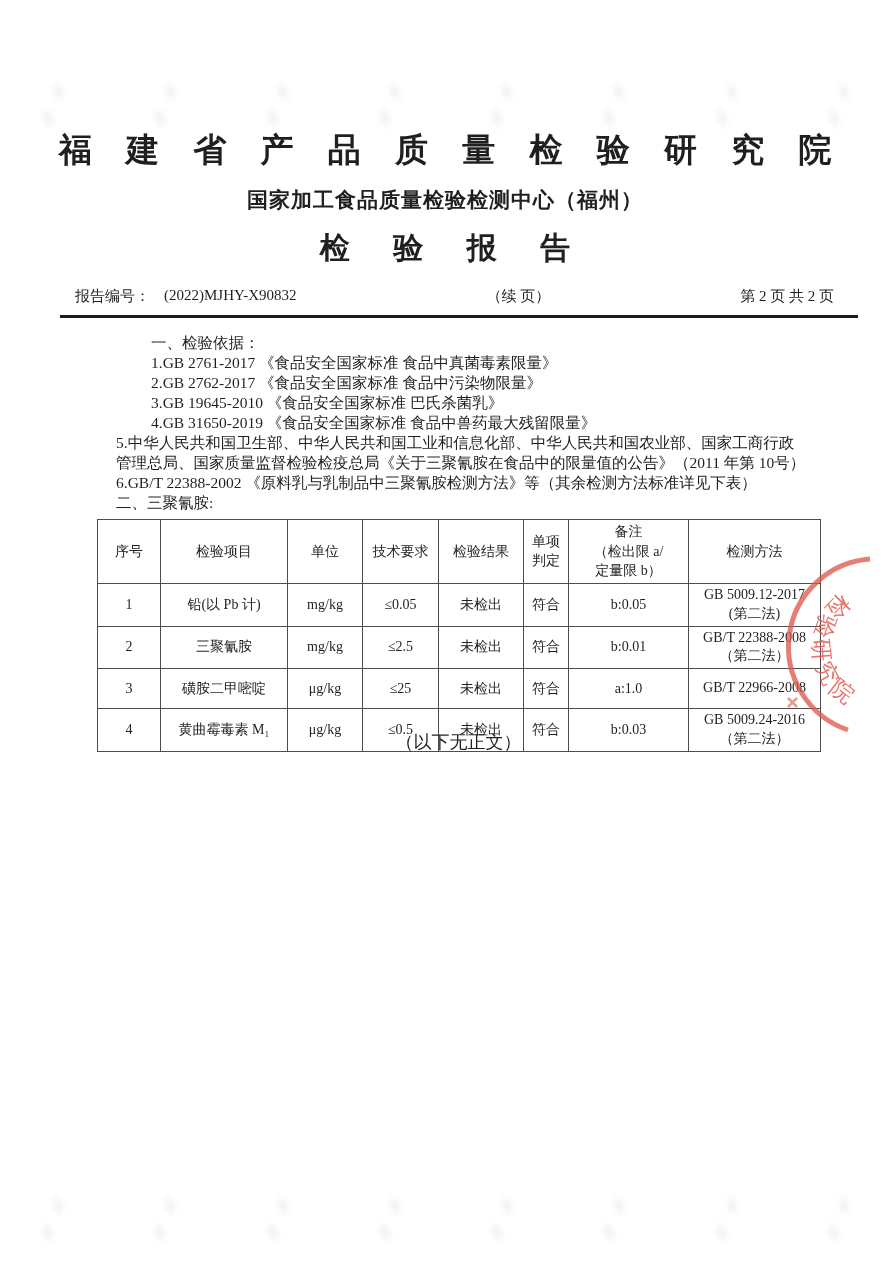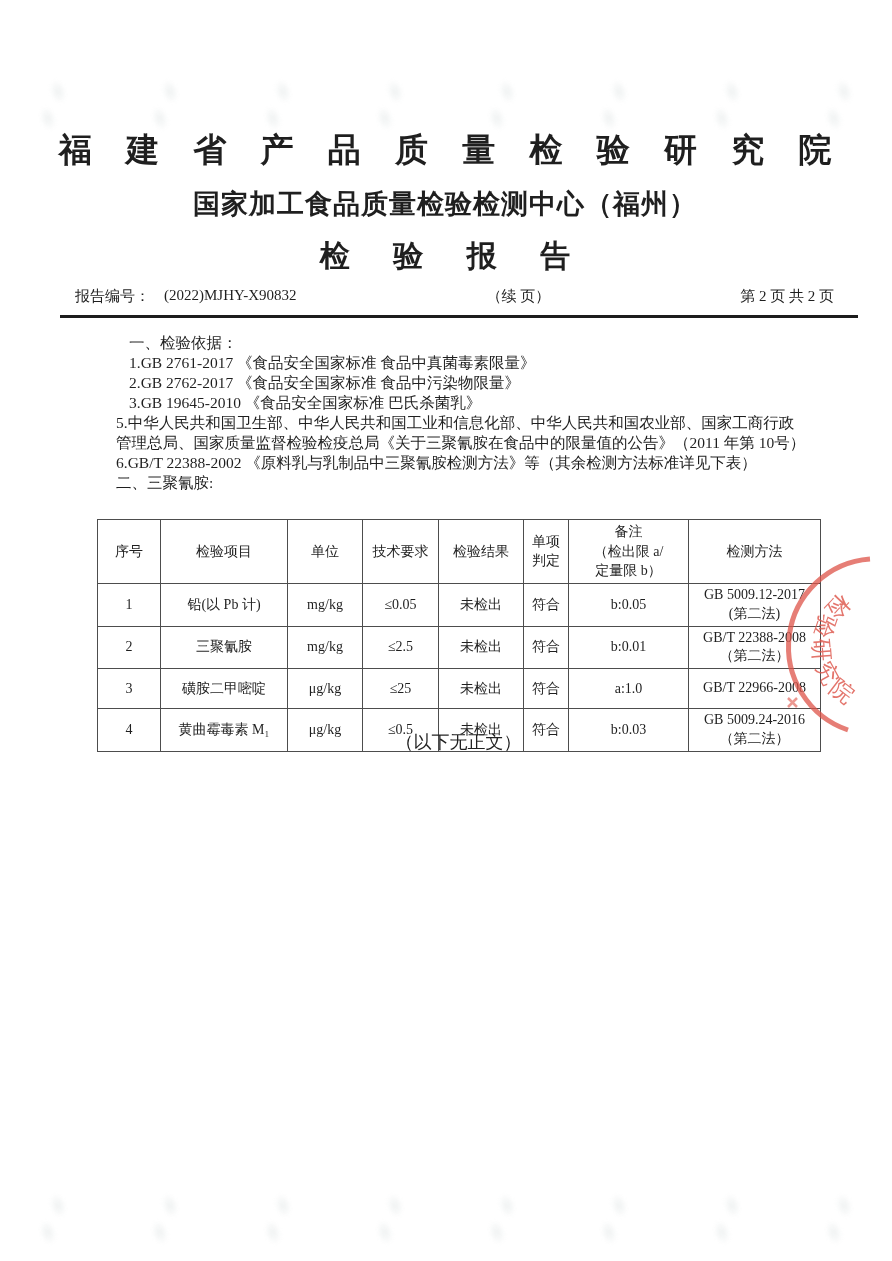--- a/index.html
+++ b/index.html
@@ -14,29 +14,29 @@
   .wm-row.bottom{top:1188px;}
   .wm{
     width:50px;height:62px;transform:rotate(-18deg);filter:blur(1.5px);opacity:.55;
     background:
       radial-gradient(ellipse 12px 18px at 32% 68%, #e3e8e8 0%, rgba(227,232,232,0) 70%),
       radial-gradient(ellipse 12px 18px at 68% 32%, #e3e8e8 0%, rgba(227,232,232,0) 70%);
   }
   
   .header{position:absolute;top:128px;left:0;right:2px;text-align:center;}
   .institute{font-size:33px;font-weight:bold;letter-spacing:13px;text-indent:13px;margin:0;white-space:nowrap;}
-  .center-name{font-size:27px;font-weight:bold;letter-spacing:1px;margin-top:13px;white-space:nowrap;}
+  .center-name{font-size:21px;font-weight:bold;letter-spacing:1px;margin-top:13px;white-space:nowrap;}
   .report-title{font-size:30px;font-weight:bold;letter-spacing:18px;text-indent:18px;margin-top:14px;white-space:nowrap;}
   
   .meta-row{position:absolute;top:287px;left:75px;right:58px;display:flex;justify-content:space-between;align-items:baseline;font-size:15px;}
   .meta-left{display:flex;gap:14px;font-family:Liberation Serif, serif;}
   .divider{position:absolute;top:315px;left:60px;width:798px;height:3px;background:#1c1c1c;}
   
   .basis{position:absolute;top:333px;left:116px;width:692px;font-size:15.5px;line-height:20px;}
-  .basis .indent{margin-left:13px;}
+  .basis .indent{margin-left:35px;}
   
   table.results{position:absolute;top:519px;left:97px;width:723px;border-collapse:collapse;table-layout:fixed;font-size:14px;}
   table.results th,table.results td{border:1px solid #4d4d4d;vertical-align:middle;padding:2px 4px;}
   table.results th{font-weight:normal;height:58px;text-align:center;white-space:pre-line;line-height:1.4;}
   table.results td{height:35px;text-align:center;}
   td.cell-item{text-align:left;padding-left:12px;}
   td.cell-method{text-align:left;padding-left:8px;white-space:pre-line;line-height:1.35;}
   .no-more{position:absolute;top:730px;left:97px;width:723px;text-align:center;font-size:18px;}
   
   .stamp-svg{position:absolute;left:770px;top:540px;width:122px;height:210px;pointer-events:none;}
@@ -81,20 +81,21 @@
     <div>（续 页）</div>
     <div>第 2 页  共 2 页</div>
   </div>
   <div class="divider"></div>
 
   <div class="basis">
     <div class="indent">一、检验依据：</div>
     <div class="indent">1.GB 2761-2017 《食品安全国家标准 食品中真菌毒素限量》</div>
     <div class="indent">2.GB 2762-2017 《食品安全国家标准 食品中污染物限量》</div>
     <div class="indent">3.GB 19645-2010 《食品安全国家标准 巴氏杀菌乳》</div>
+    <div class="indent">4.GB 31650-2019 《食品安全国家标准 食品中兽药最大残留限量》</div>
     <div>5.中华人民共和国卫生部、中华人民共和国工业和信息化部、中华人民共和国农业部、国家工商行政管理总局、国家质量监督检验检疫总局《关于三聚氰胺在食品中的限量值的公告》（2011 年第 10号）</div>
     <div>6.GB/T 22388-2002 《原料乳与乳制品中三聚氰胺检测方法》等（其余检测方法标准详见下表）</div>
     <div>二、三聚氰胺:</div>
   </div>
 
   <table class="results">
     <colgroup>
       <col style="width:63px">
         <col style="width:127px">
         <col style="width:75px">

